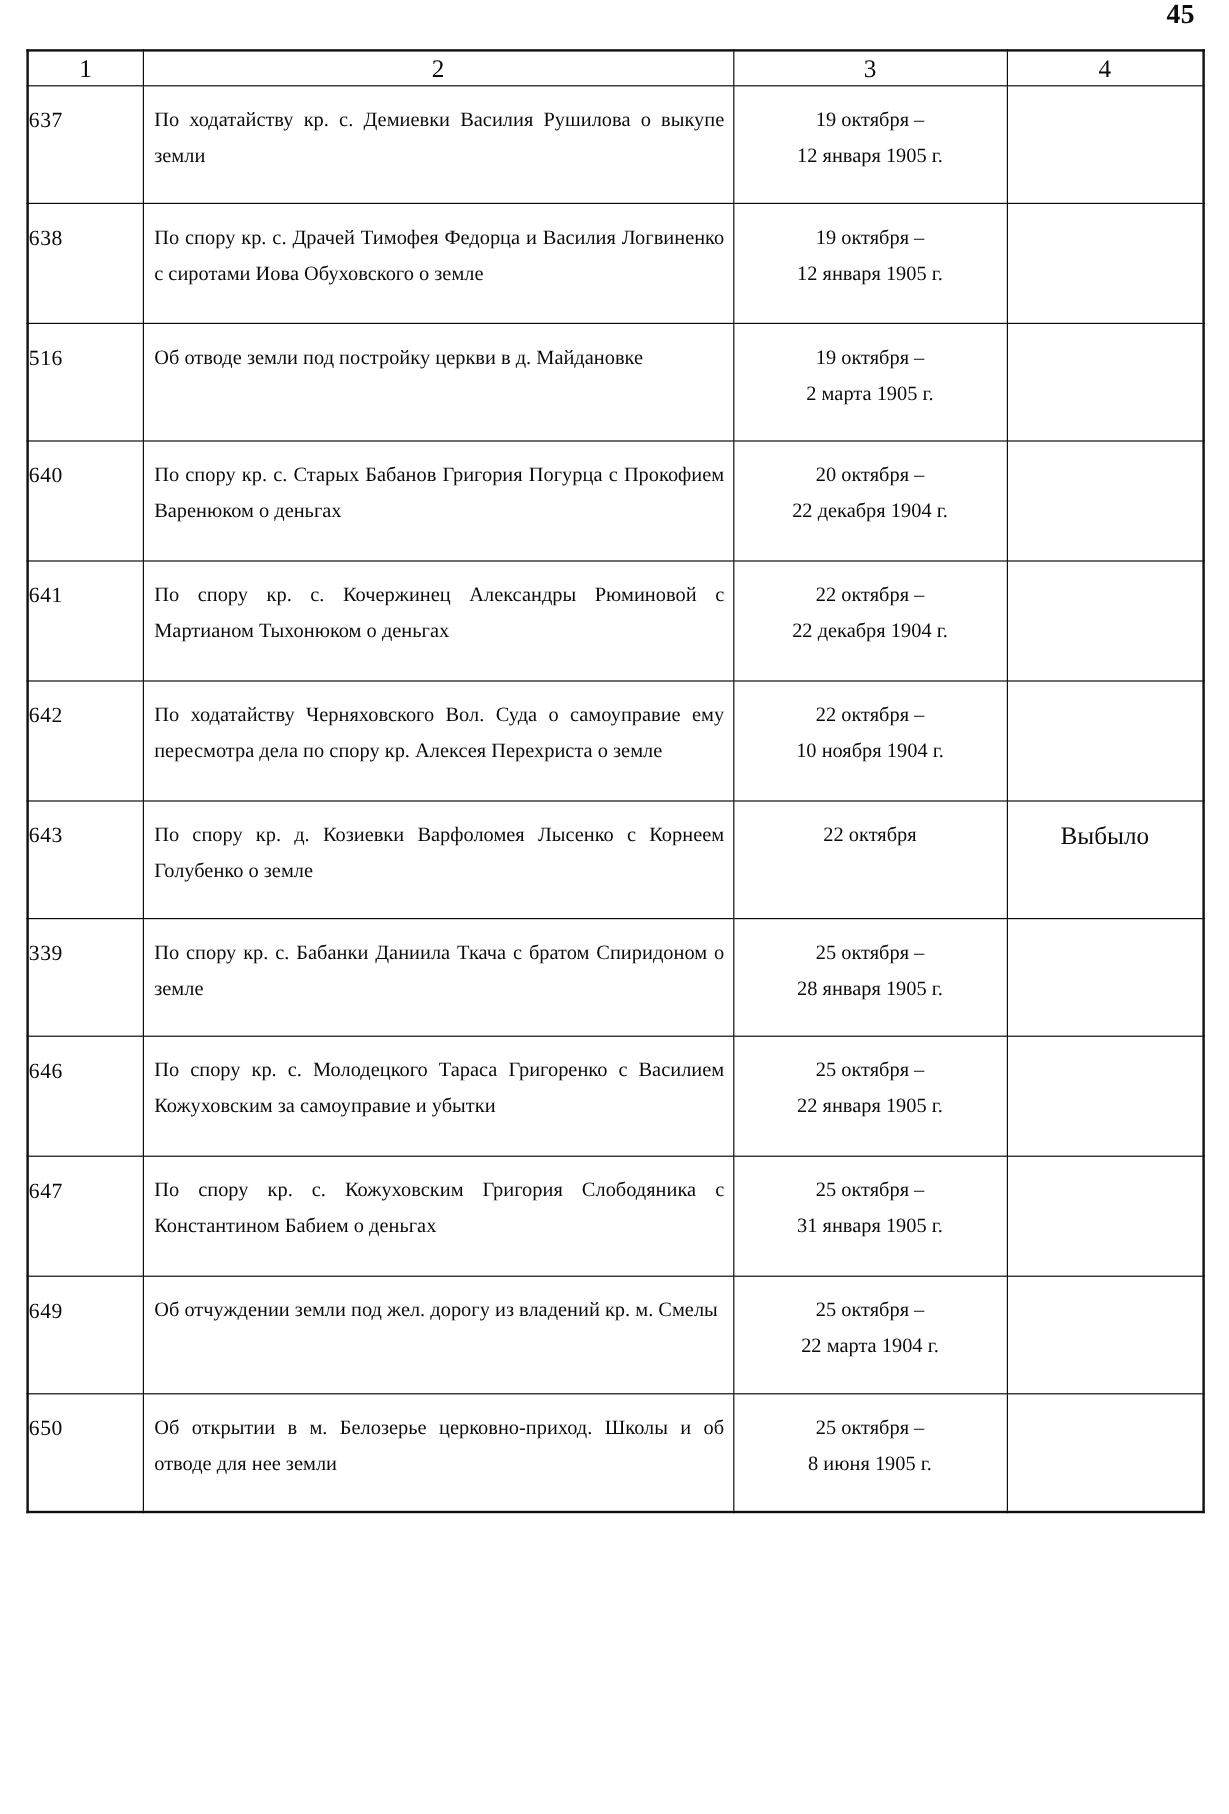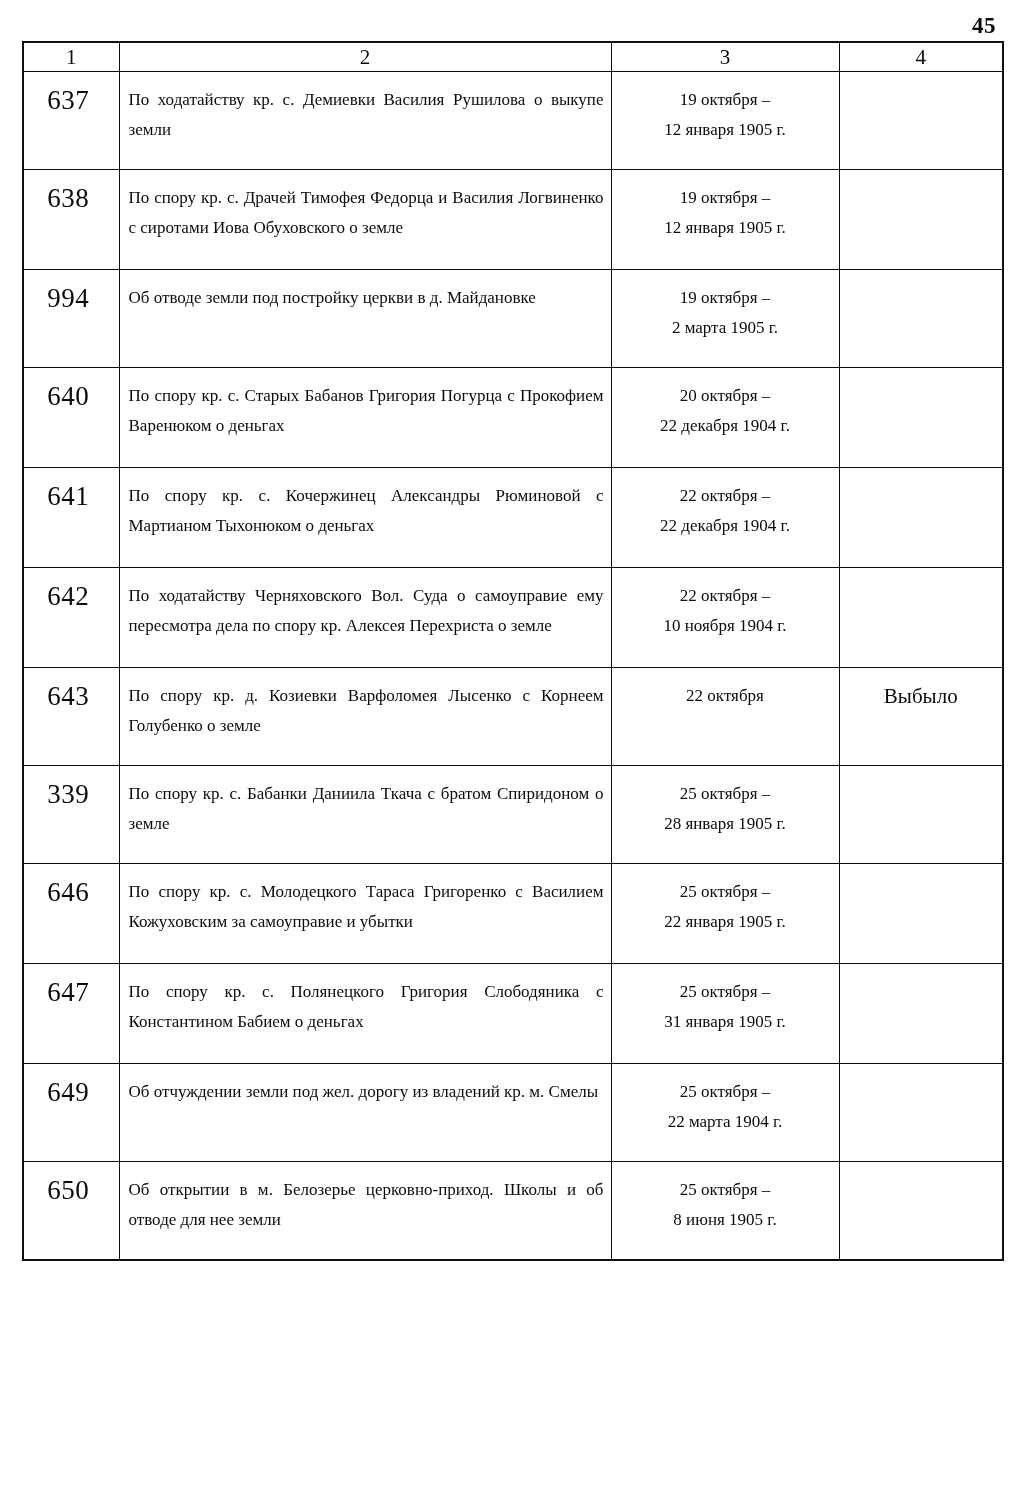--- a/index.html
+++ b/index.html
@@ -12,21 +12,21 @@
     height: 1512px;
     position: relative;
     font-family: "Liberation Serif", "DejaVu Serif", serif;
     color: #0b0b0b;
     overflow: hidden;
   }
 
   
   .page-number {
     position: absolute;
-    top: 14px;
+    top: 0;
     right: 28px;
     font-size: 23px;
     font-weight: 700;
     letter-spacing: 0.5px;
     line-height: 1;
   }
 
   
   .register-table {
     position: absolute;
@@ -61,22 +61,21 @@
     font-weight: 400;
     height: 28px;
     line-height: 28px;
     vertical-align: middle;
     border-bottom: 2px solid #111;
     border-top: 2px solid #111;
   }
 
   
   td.num {
-    text-align: center;
-    font-size: 27px;
+    font-size: 18px;
     line-height: 30px;
     padding-top: 13px;
     padding-right: 6px;
     letter-spacing: 0.5px;
   }
   td.desc {
     text-align: justify;
     text-align-last: left;
     font-size: 17px;
     line-height: 30px;
@@ -140,21 +139,21 @@
         <td class="note"></td>
       </tr>
       <tr class="r3 tall">
         <td class="num">638</td>
         <td class="desc">По спору кр. с. Драчей Тимофея Федорца и Василия Логвиненко с сиротами Иова Обуховского о земле</td>
         <td class="dates">19 октября –
 12 января 1905 г.</td>
         <td class="note"></td>
       </tr>
       <tr class="r2">
-        <td class="num">994</td>
+        <td class="num">516</td>
         <td class="desc">Об отводе земли под постройку церкви в д. Майдановке</td>
         <td class="dates">19 октября –
 2 марта 1905 г.</td>
         <td class="note"></td>
       </tr>
       <tr class="r3 tall">
         <td class="num">640</td>
         <td class="desc">По спору кр. с. Старых Бабанов Григория Погурца с Прокофием Варенюком о деньгах</td>
         <td class="dates">20 октября –
 22 декабря 1904 г.</td>
@@ -189,21 +188,21 @@
       </tr>
       <tr class="r3 tall">
         <td class="num">646</td>
         <td class="desc">По спору кр. с. Молодецкого Тараса Григоренко с Василием Кожуховским за самоуправие и убытки</td>
         <td class="dates">25 октября –
 22 января 1905 г.</td>
         <td class="note"></td>
       </tr>
       <tr class="r3 tall">
         <td class="num">647</td>
-        <td class="desc">По спору кр. с. Полянецкого Григория Слободяника  с Константином Бабием о деньгах</td>
+        <td class="desc">По спору кр. с. Кожуховским Григория Слободяника  с Константином Бабием о деньгах</td>
         <td class="dates">25 октября –
 31 января 1905 г.</td>
         <td class="note"></td>
       </tr>
       <tr class="r2">
         <td class="num">649</td>
         <td class="desc">Об отчуждении земли под жел. дорогу из владений кр. м. Смелы</td>
         <td class="dates">25 октября –
 22 марта 1904 г.</td>
         <td class="note"></td>

